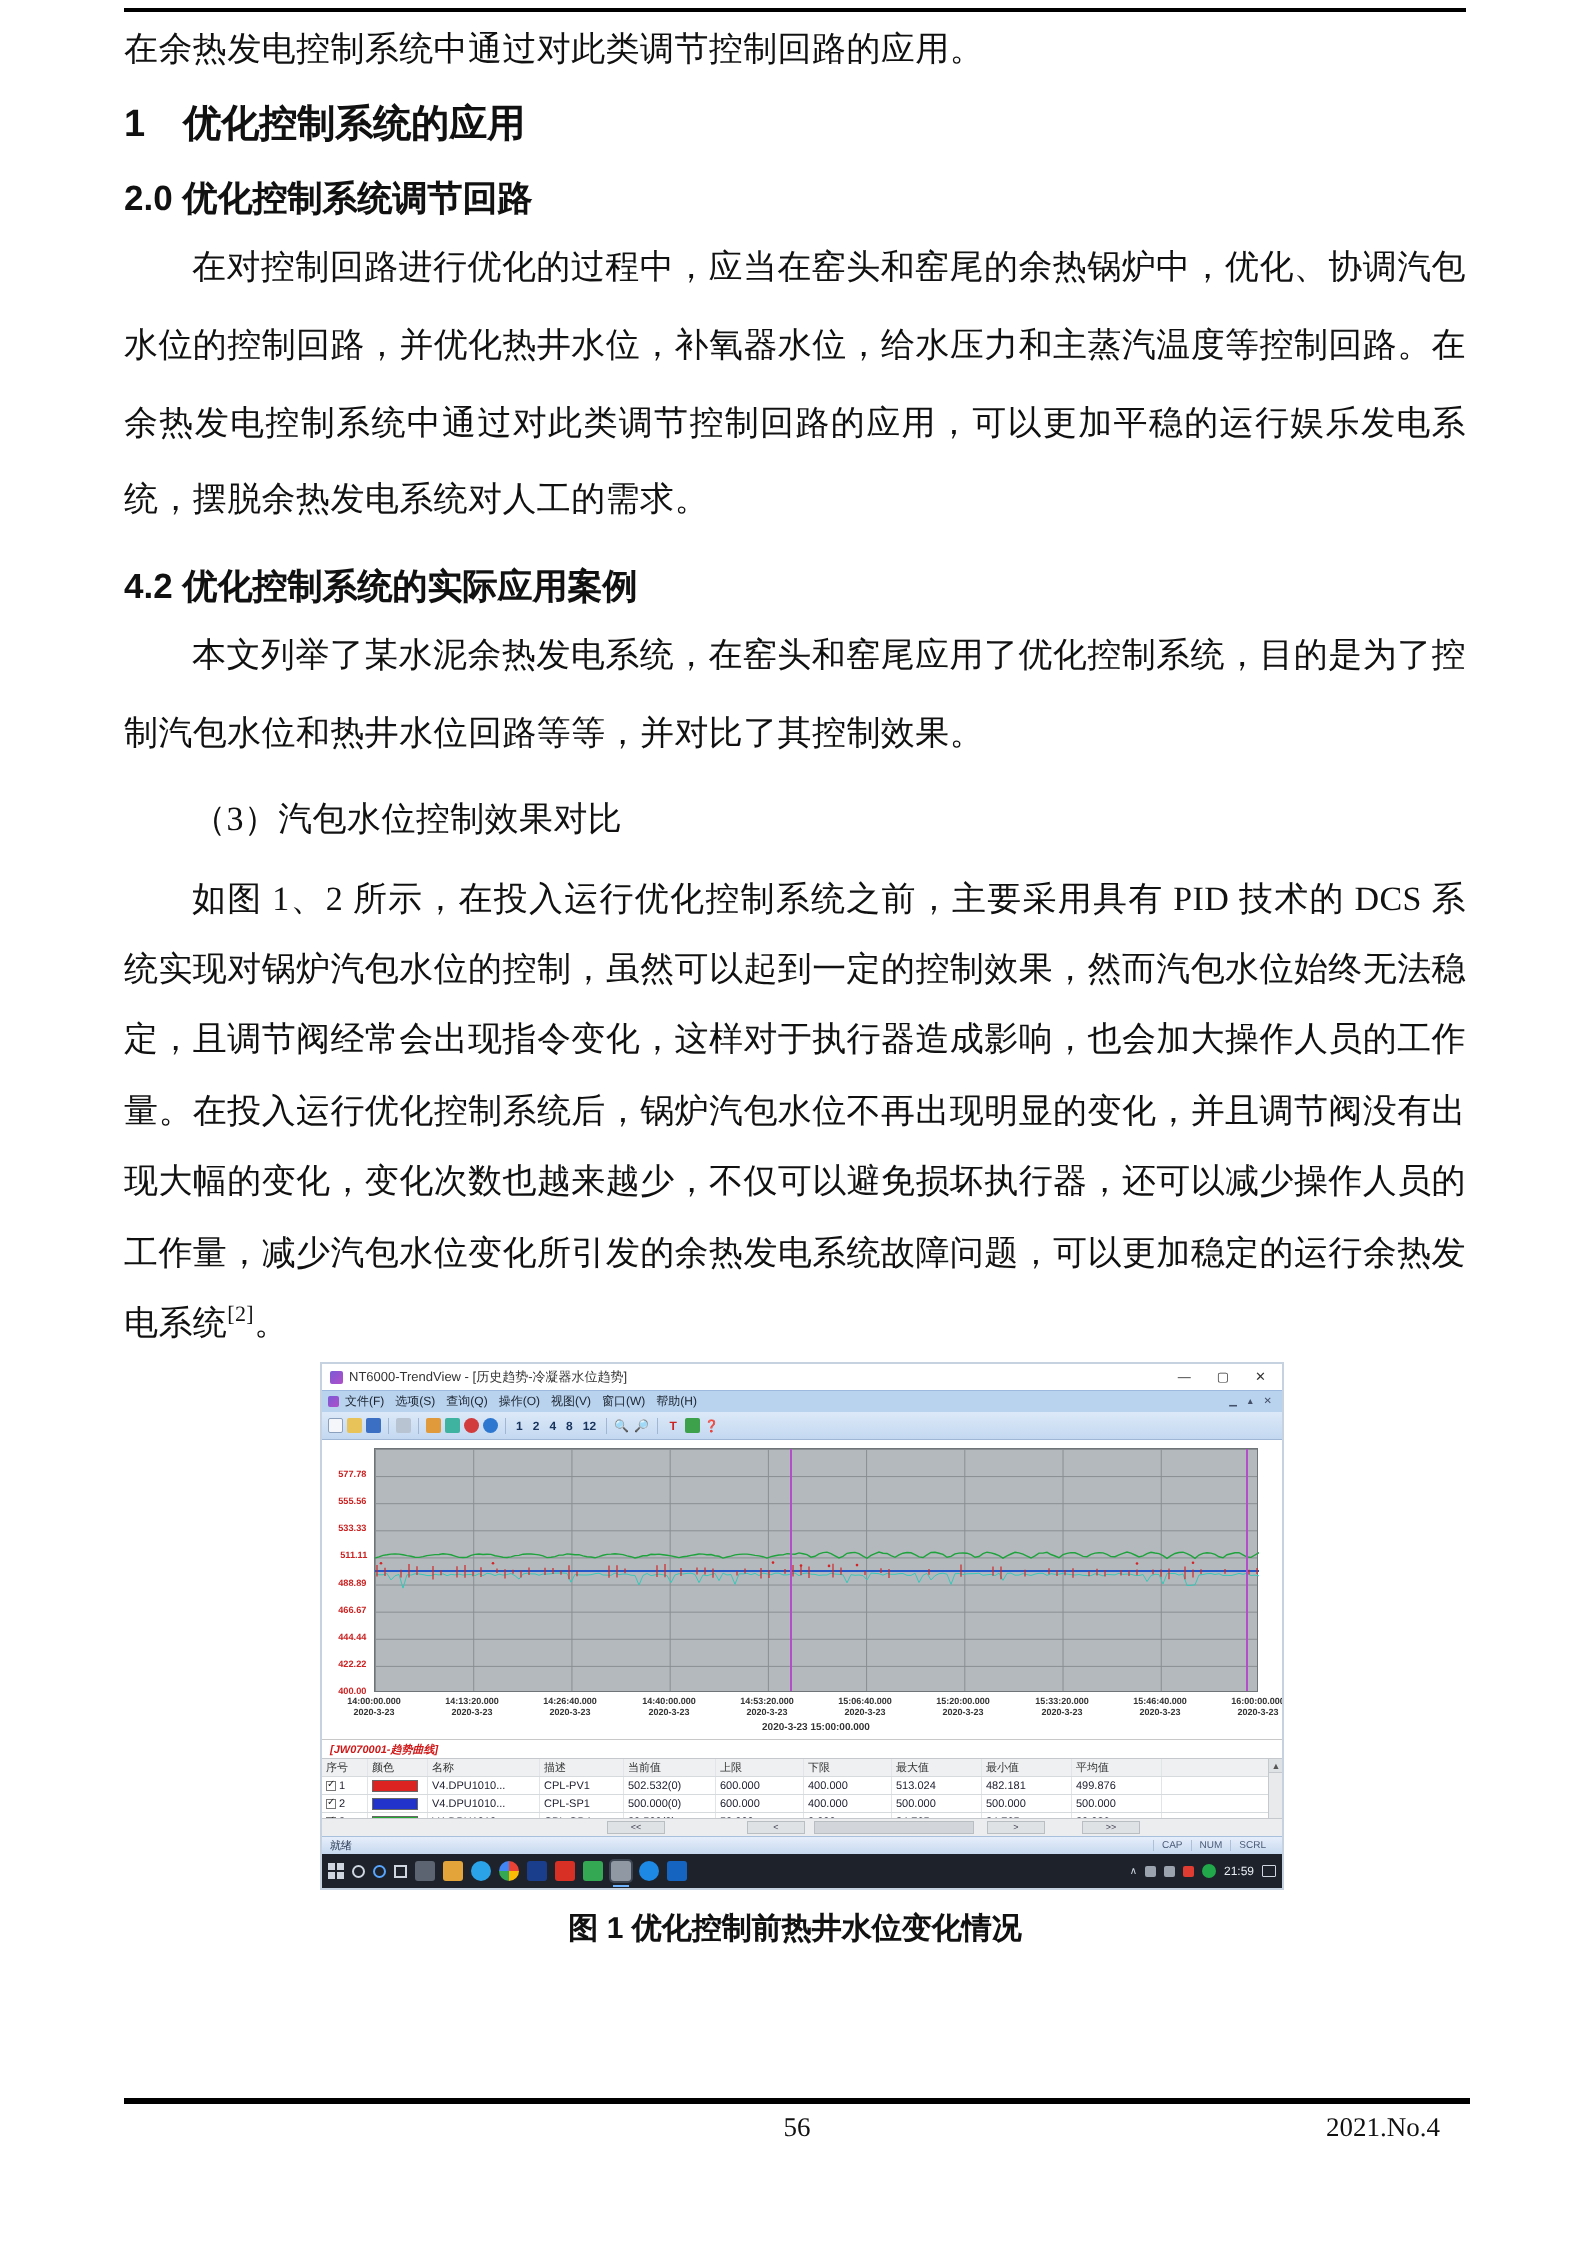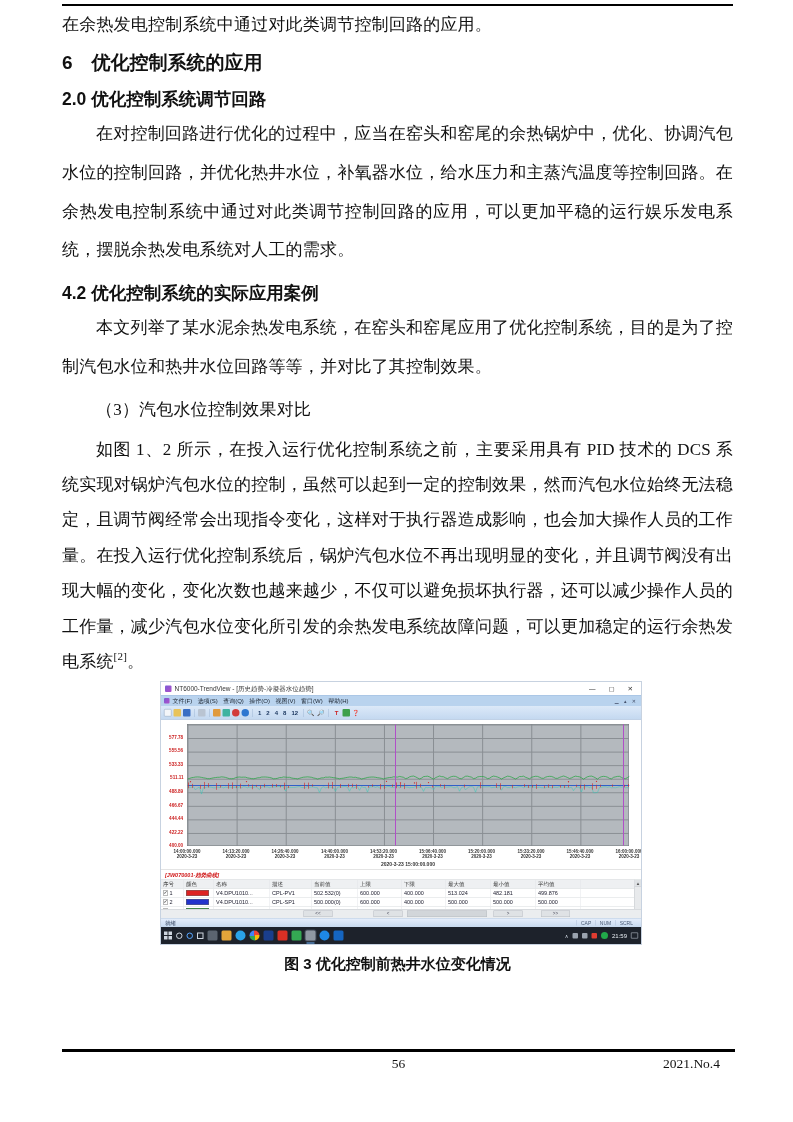--- a/index.html
+++ b/index.html
@@ -129,21 +129,21 @@
 </head>
 <body>
 
 <div class="page">
   <div class="content">
 
     <div class="header-rule"></div>
 
     <p class="p-intro">在余热发电控制系统中通过对此类调节控制回路的应用。</p>
 
-    <h1 class="sec">6　优化控制系统的应用</h1>
+    <h1 class="sec">1　优化控制系统的应用</h1>
     <h2 class="sec">2.0 优化控制系统调节回路</h2>
     <p class="body">在对控制回路进行优化的过程中，应当在窑头和窑尾的余热锅炉中，优化、协调汽包水位的控制回路，并优化热井水位，补氧器水位，给水压力和主蒸汽温度等控制回路。在余热发电控制系统中通过对此类调节控制回路的应用，可以更加平稳的运行娱乐发电系统，摆脱余热发电系统对人工的需求。</p>
 
     <h2 class="sec">4.2 优化控制系统的实际应用案例</h2>
     <p class="body">本文列举了某水泥余热发电系统，在窑头和窑尾应用了优化控制系统，目的是为了控制汽包水位和热井水位回路等等，并对比了其控制效果。</p>
     <p class="body">（3）汽包水位控制效果对比</p>
 
     <p class="body tight"><span>如图 1、2 所示，在投入运行优化控制系统之前，主要采用具有 PID 技术的 DCS 系统实现对锅炉汽包水位的控制，虽然可以起到一定的控制效果，然而汽包水位始终无法稳定，且调节阀经常会出现指令变化，这样对于执行器造成影响，也会加大操作人员的工作量。在投入运行优化控制系统后，锅炉汽包水位不再出现明显的变化，并且调节阀没有出现大幅的变化，变化次数也越来越少，不仅可以避免损坏执行器，还可以减少操作人员的工作量，减少汽包水位变化所引发的余热发电系统故障问题，可以更加稳定的运行余热发电系统</span><sup>[2]</sup><span>。</span></p>
 
     <div class="fig">
@@ -398,21 +398,21 @@
               <span class="dot green"></span>
               <span class="clock">21:59</span>
               <span class="notif"></span>
             </span>
           </div>
 
         </div>
       </div>
     </div>
 
-    <div class="fig-caption">图 3 优化控制前热井水位变化情况</div>
+    <div class="fig-caption">图 1 优化控制前热井水位变化情况</div>
   </div>
 
   <div class="footer-rule"></div>
   <div class="footer-row">
     <span class="footer-page">56</span>
     <span class="footer-issue">2021.No.4</span>
   </div>
 </div>
 
 </body></html>

